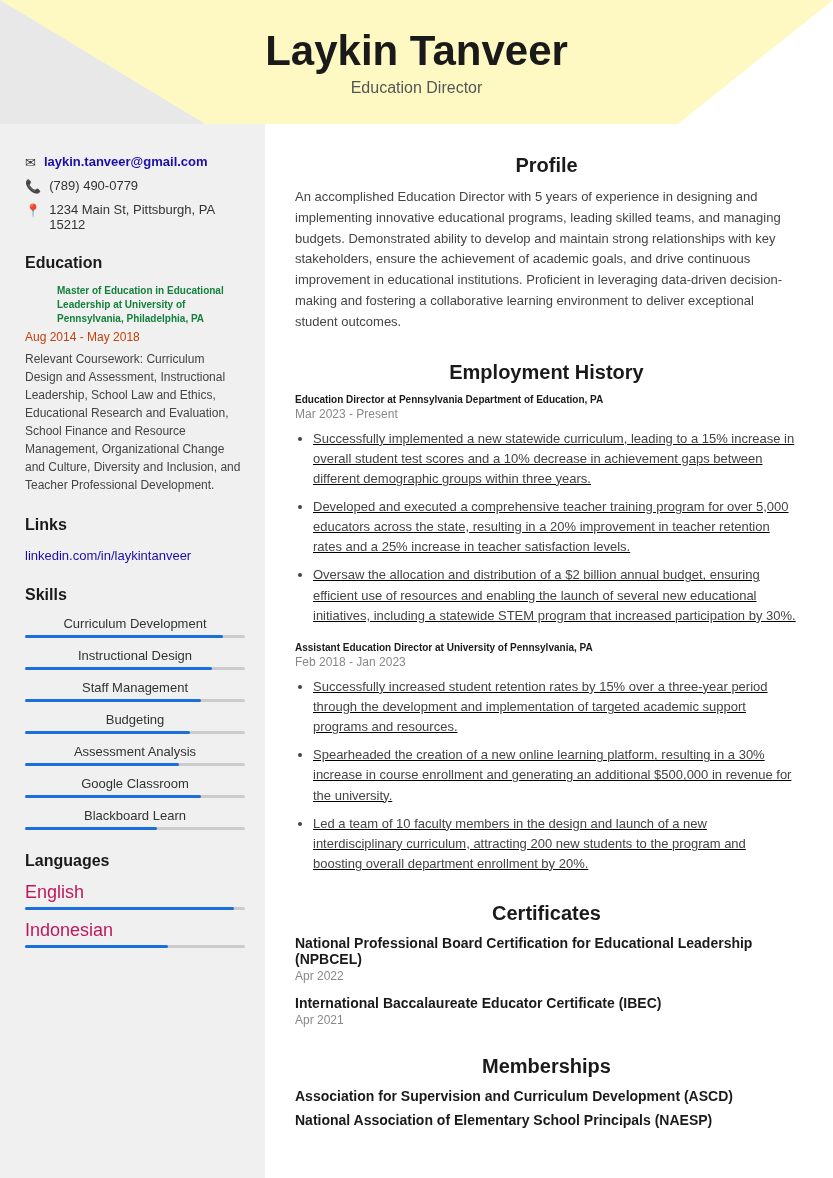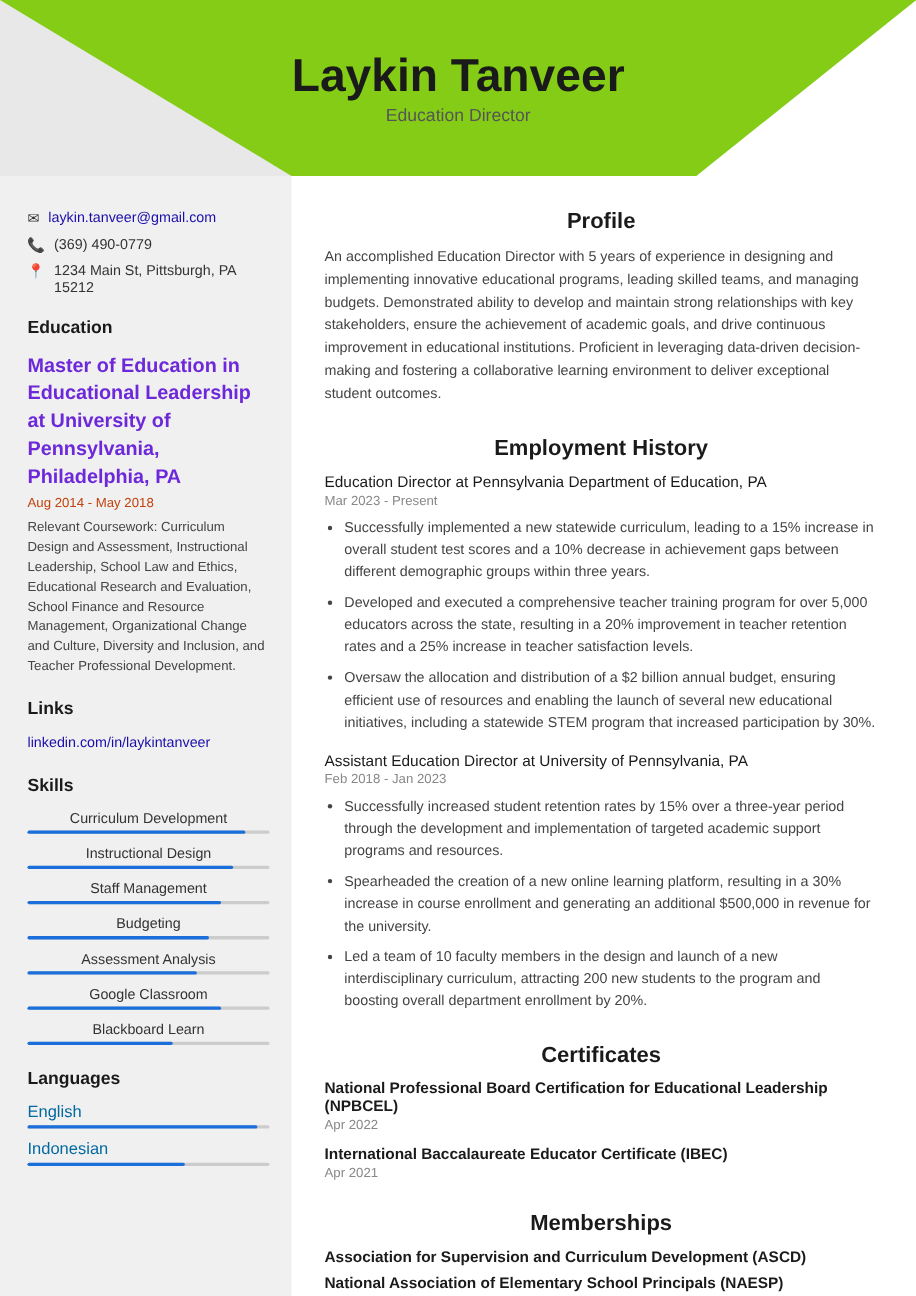--- a/index.html
+++ b/index.html
@@ -13,22 +13,22 @@
     }
     .resume {
       width: 833px;
       background: #fff;
       position: relative;
       overflow: hidden;
     }
     
     .header-area {
       position: relative;
-      height: 160px;
-      background: #84cc16;
+      height: 124px;
+      background: #fef9c3;
       overflow: hidden;
     }
     .header-triangle-left {
       position: absolute;
       left: 0;
       top: 0;
       width: 265px;
       height: 160px;
       background: #e8e8e8;
       clip-path: polygon(0 0, 0 100%, 100% 100%);
@@ -92,27 +92,29 @@
     }
     .contact-icon {
       font-size: 13px;
       margin-top: 1px;
       flex-shrink: 0;
     }
     .contact-link {
       color: #1a0dab;
       text-decoration: none;
       font-size: 13px;
+      font-weight: bold;
     }
     .edu-degree {
-      font-size: 18px;
-      font-weight: bold;
-      color: #6d28d9;
+      font-size: 10px;
+      font-weight: bold;
+      color: #15803d;
       line-height: 1.4;
       margin-bottom: 4px;
+      margin-left: 32px;
     }
     .edu-date {
       font-size: 12px;
       color: #c2410c;
       margin-bottom: 6px;
     }
     .edu-coursework {
       font-size: 12px;
       color: #444;
       line-height: 1.5;
@@ -139,22 +141,22 @@
     }
     .skill-bar-fill {
       height: 3px;
       background: #1a6fdb;
       border-radius: 2px;
     }
     .lang-item {
       margin-bottom: 10px;
     }
     .lang-name {
-      font-size: 15px;
-      color: #0369a1;
+      font-size: 18px;
+      color: #be185d;
       margin-bottom: 4px;
     }
     
     .main-content {
       flex: 1;
       padding: 30px 35px 30px 30px;
     }
     .section {
       margin-bottom: 28px;
     }
@@ -165,34 +167,35 @@
       margin-bottom: 10px;
       border-bottom: none;
       text-align: center;
     }
     .profile-text {
       font-size: 13px;
       color: #444;
       line-height: 1.6;
     }
     .job-title {
-      font-size: 14px;
-      font-weight: normal;
+      font-size: 10px;
+      font-weight: bold;
       color: #1a1a1a;
       margin-bottom: 2px;
     }
     .job-date {
       font-size: 12px;
       color: #888;
       margin-bottom: 8px;
     }
     .job-bullets {
       list-style: disc;
       padding-left: 18px;
       margin-bottom: 16px;
+      text-decoration: underline;
     }
     .job-bullets li {
       font-size: 13px;
       color: #444;
       line-height: 1.55;
       margin-bottom: 8px;
     }
     .cert-title {
       font-size: 14px;
       font-weight: bold;
@@ -229,21 +232,21 @@
 
     <div class="sidebar">
 
       <div class="sidebar-section">
         <div class="contact-item">
           <span class="contact-icon">✉</span>
           <a class="contact-link">laykin.tanveer@gmail.com</a>
         </div>
         <div class="contact-item">
           <span class="contact-icon">📞</span>
-          <span>(369) 490-0779</span>
+          <span>(789) 490-0779</span>
         </div>
         <div class="contact-item">
           <span class="contact-icon">📍</span>
           <span>1234 Main St, Pittsburgh, PA 15212</span>
         </div>
       </div>
 
       <div class="sidebar-section">
         <div class="sidebar-section-title">Education</div>
         <div class="edu-degree">Master of Education in Educational Leadership at University of Pennsylvania, Philadelphia, PA</div>

